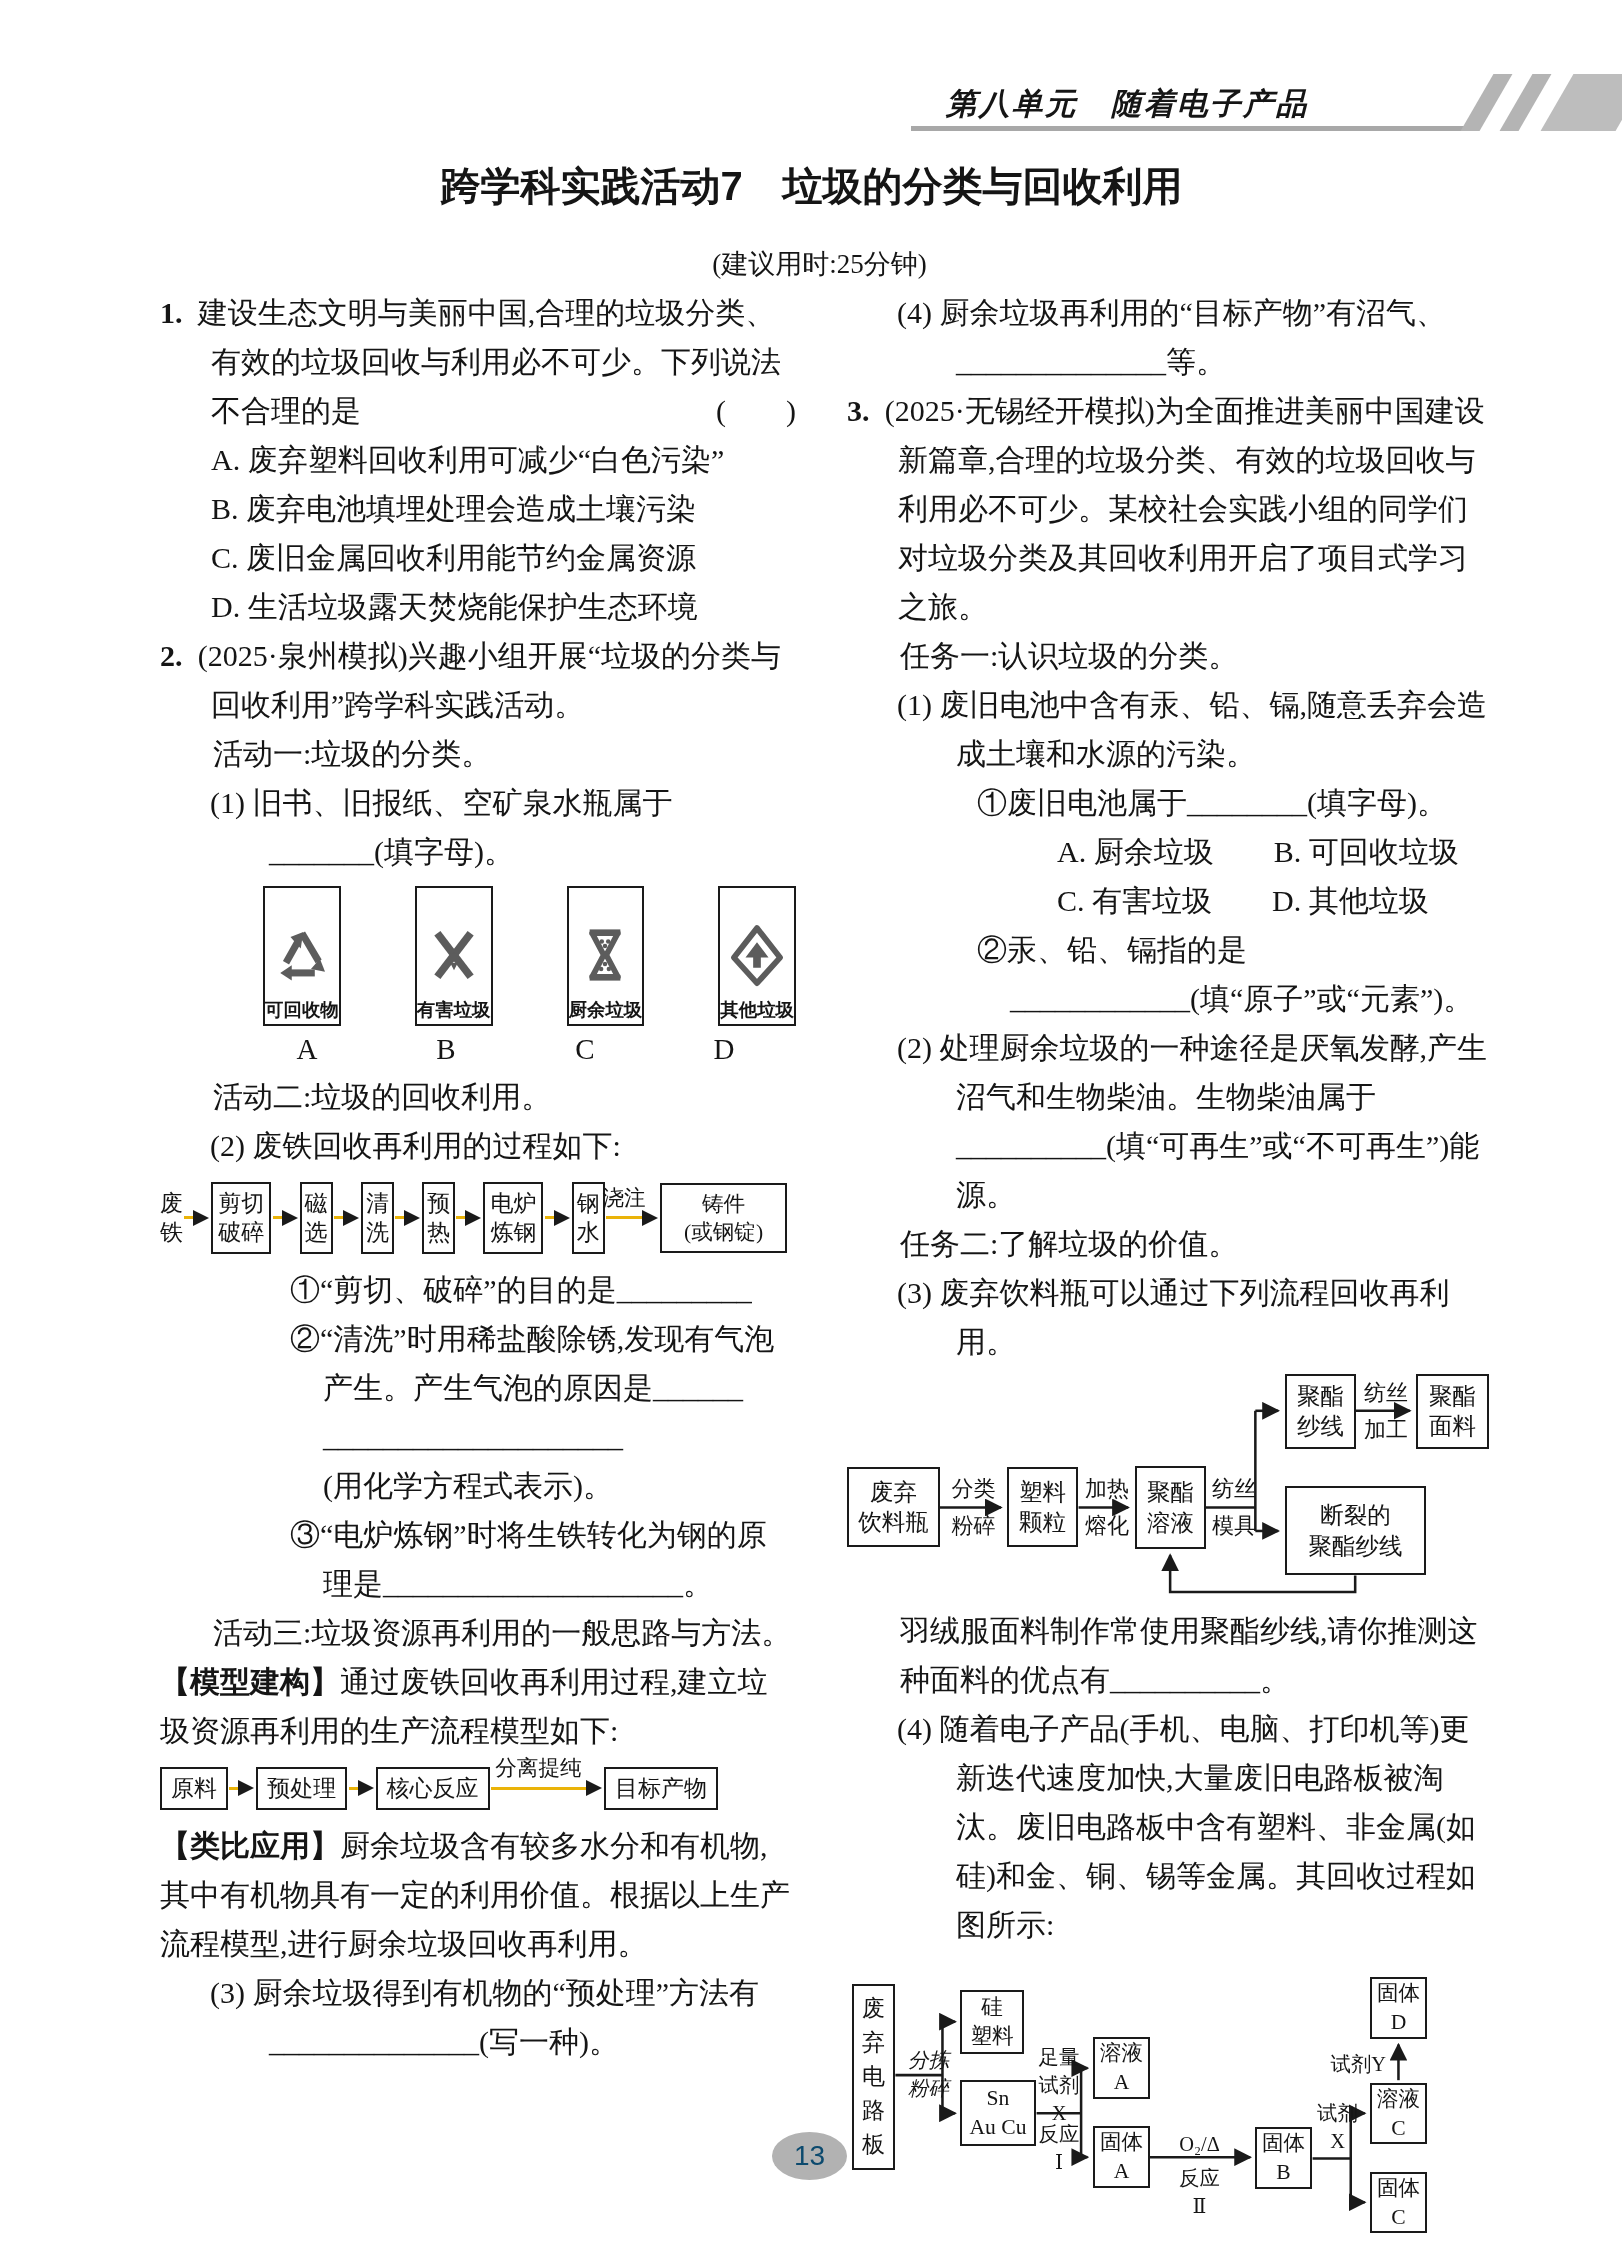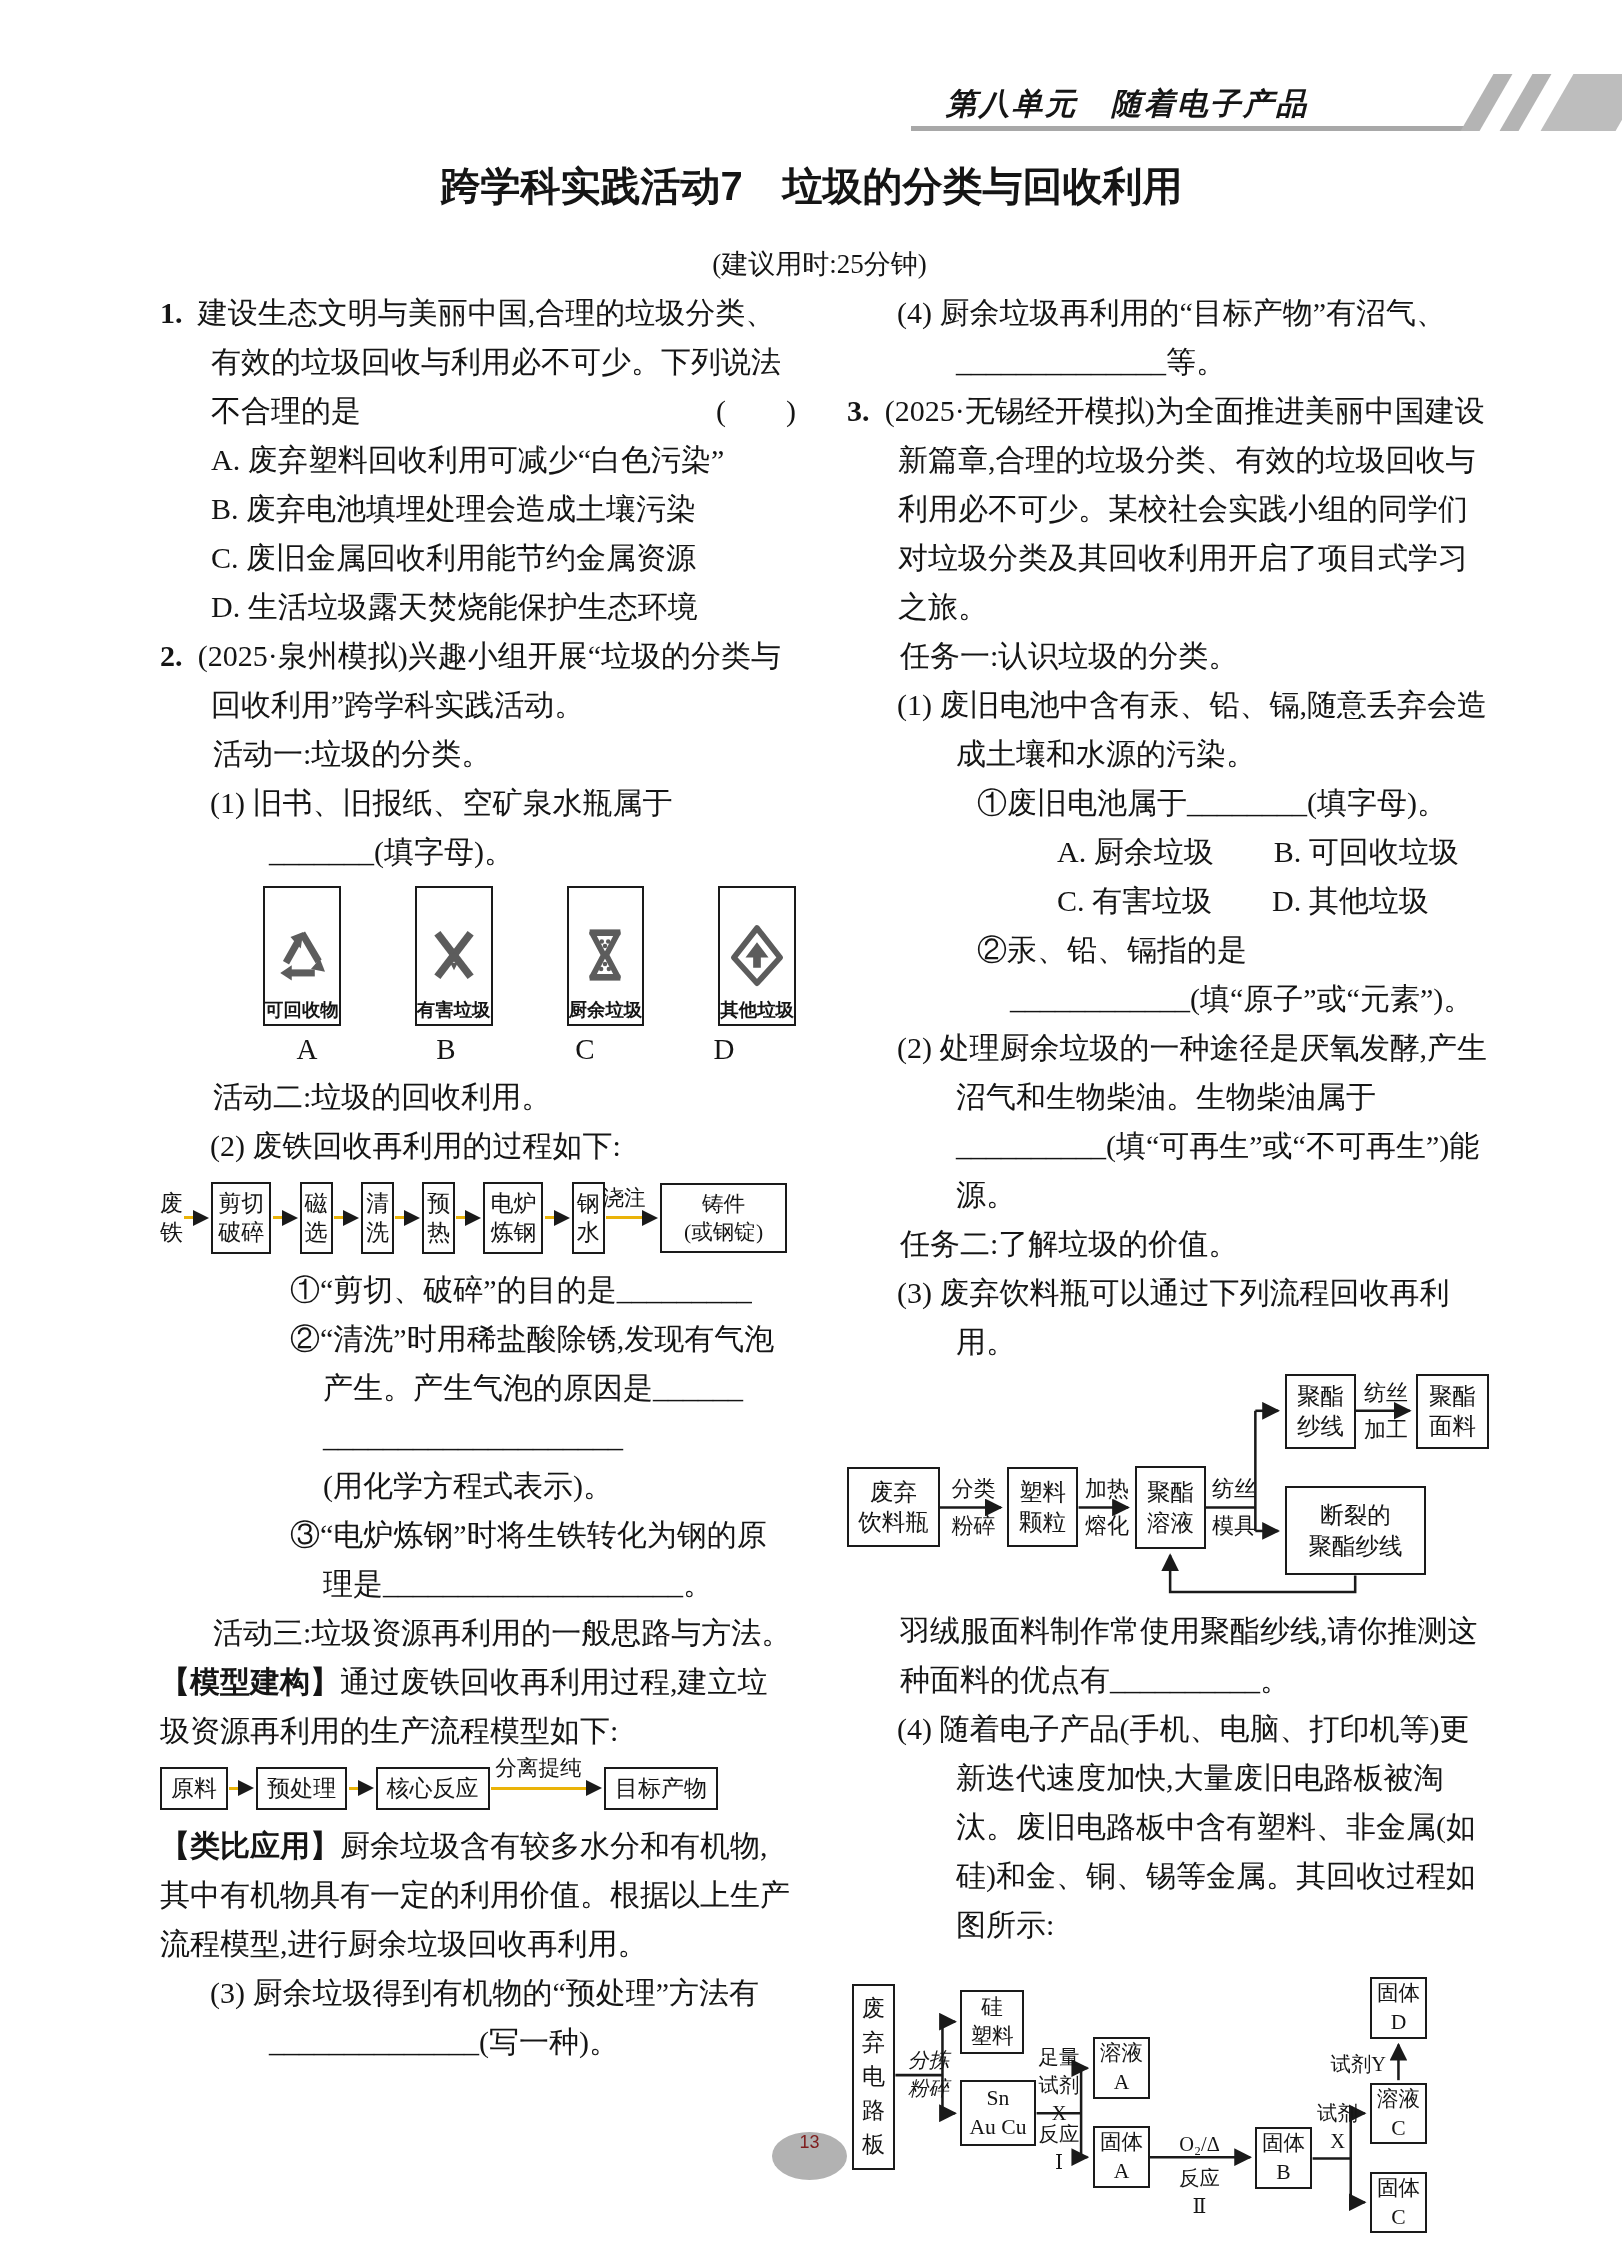--- a/index.html
+++ b/index.html
@@ -74,22 +74,22 @@
         display:flex;align-items:center;justify-content:center;text-align:center;
         white-space:pre-line;font-size:23.5px;line-height:30.5px;}
   .f4box{font-size:21.6px;line-height:29px;}
   .f4box.vtext{font-size:23px;line-height:34px;}
   .f3lbl{position:absolute;font-size:22px;line-height:37px;text-align:center;white-space:pre-line;}
   .f4lbl{position:absolute;font-size:20.4px;line-height:28px;text-align:center;white-space:pre-line;}
   .f4lbl.right{text-align:right;}
 
   
   .page-num{position:absolute;left:772px;top:2132px;width:75px;height:48px;background:#b2b2b2;
-        border-radius:50%;display:flex;justify-content:center;
-        font-family:"Liberation Sans","DejaVu Sans",sans-serif;font-size:18px;color:#7f1d1d;}
+        border-radius:50%;display:flex;align-items:center;justify-content:center;
+        font-family:"Liberation Sans","DejaVu Sans",sans-serif;font-size:28px;color:#0c4a6e;}
 </style>
 </head>
 <body>
 
 <div class="page">
 
   <div class="header-text">第八单元　随着电子产品</div>
   <div class="header-rule"></div>
   <div class="slash s1"></div>
   <div class="slash s2"></div>

